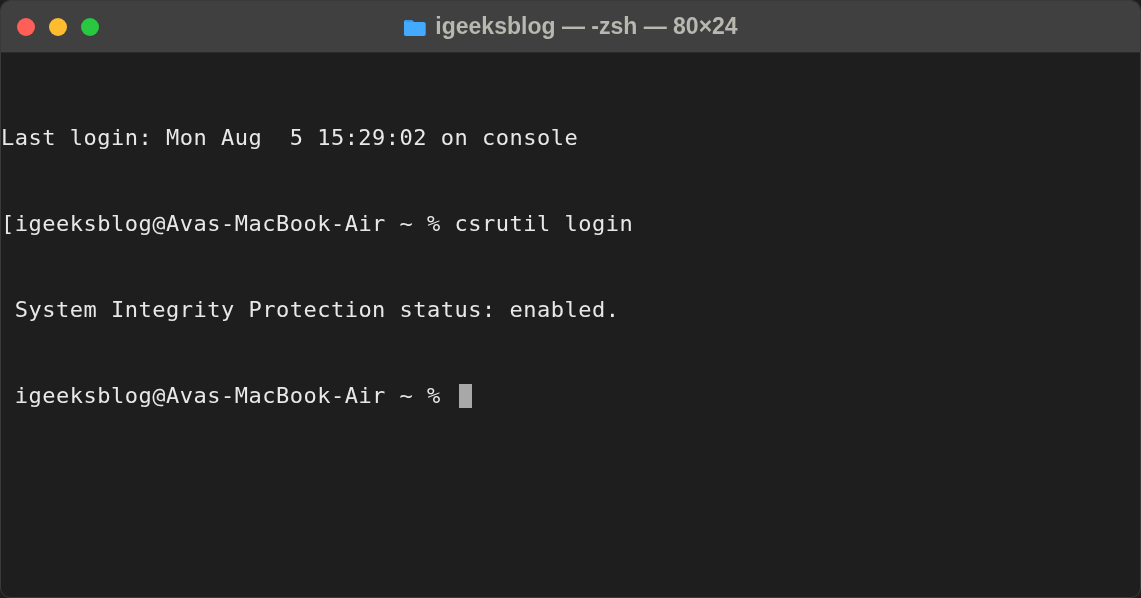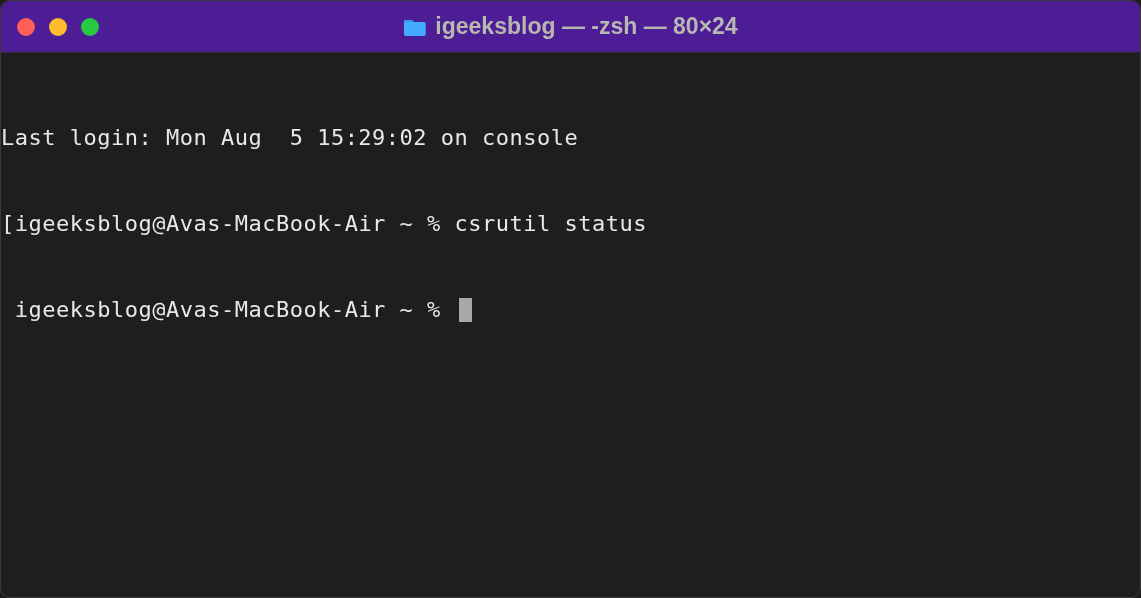--- a/index.html
+++ b/index.html
@@ -20,21 +20,21 @@
       width: 100%;
       height: 100%;
       background: #1e1e1e;
       border-radius: 10px;
       overflow: hidden;
       border: 1px solid #3a3a3a;
     }
     
     .titlebar {
       height: 52px;
-      background: #4c1d95;
+      background: #404040;
       display: flex;
       align-items: center;
       padding: 0 16px;
       position: relative;
       border-bottom: 1px solid #2a2a2a;
     }
     
     .traffic-lights {
       display: flex;
       gap: 14px;
@@ -113,16 +113,17 @@
       <svg class="folder-icon" viewBox="0 0 22 18" fill="none">
         <path d="M2 2 L8 2 L10 4 L20 4 C21 4 22 5 22 6 L22 16 C22 17 21 18 20 18 L2 18 C1 18 0 17 0 16 L0 4 C0 3 1 2 2 2 Z" fill="#44aaff"></path>
         <path d="M2 2 L8 2 L10 4 L2 4 Z" fill="#3399ee"></path>
       </svg>
       <span>igeeksblog — -zsh — 80×24</span>
     </div>
   </div>
 
   <div class="terminal-body">
     <span class="line">Last login: Mon Aug  5 15:29:02 on console</span>
-    <span class="line"><span>[</span><span>igeeksblog@Avas-MacBook-Air ~ % </span><span>csrutil status</span></span>
+    <span class="line"><span>[</span><span>igeeksblog@Avas-MacBook-Air ~ % </span><span>csrutil login</span></span>
+    <span class="line"> <span>System Integrity Protection status: enabled.</span></span>
     <span class="line"> <span>igeeksblog@Avas-MacBook-Air ~ % </span><span class="cursor"></span></span>
   </div>
 </div>
 
 </body></html>

